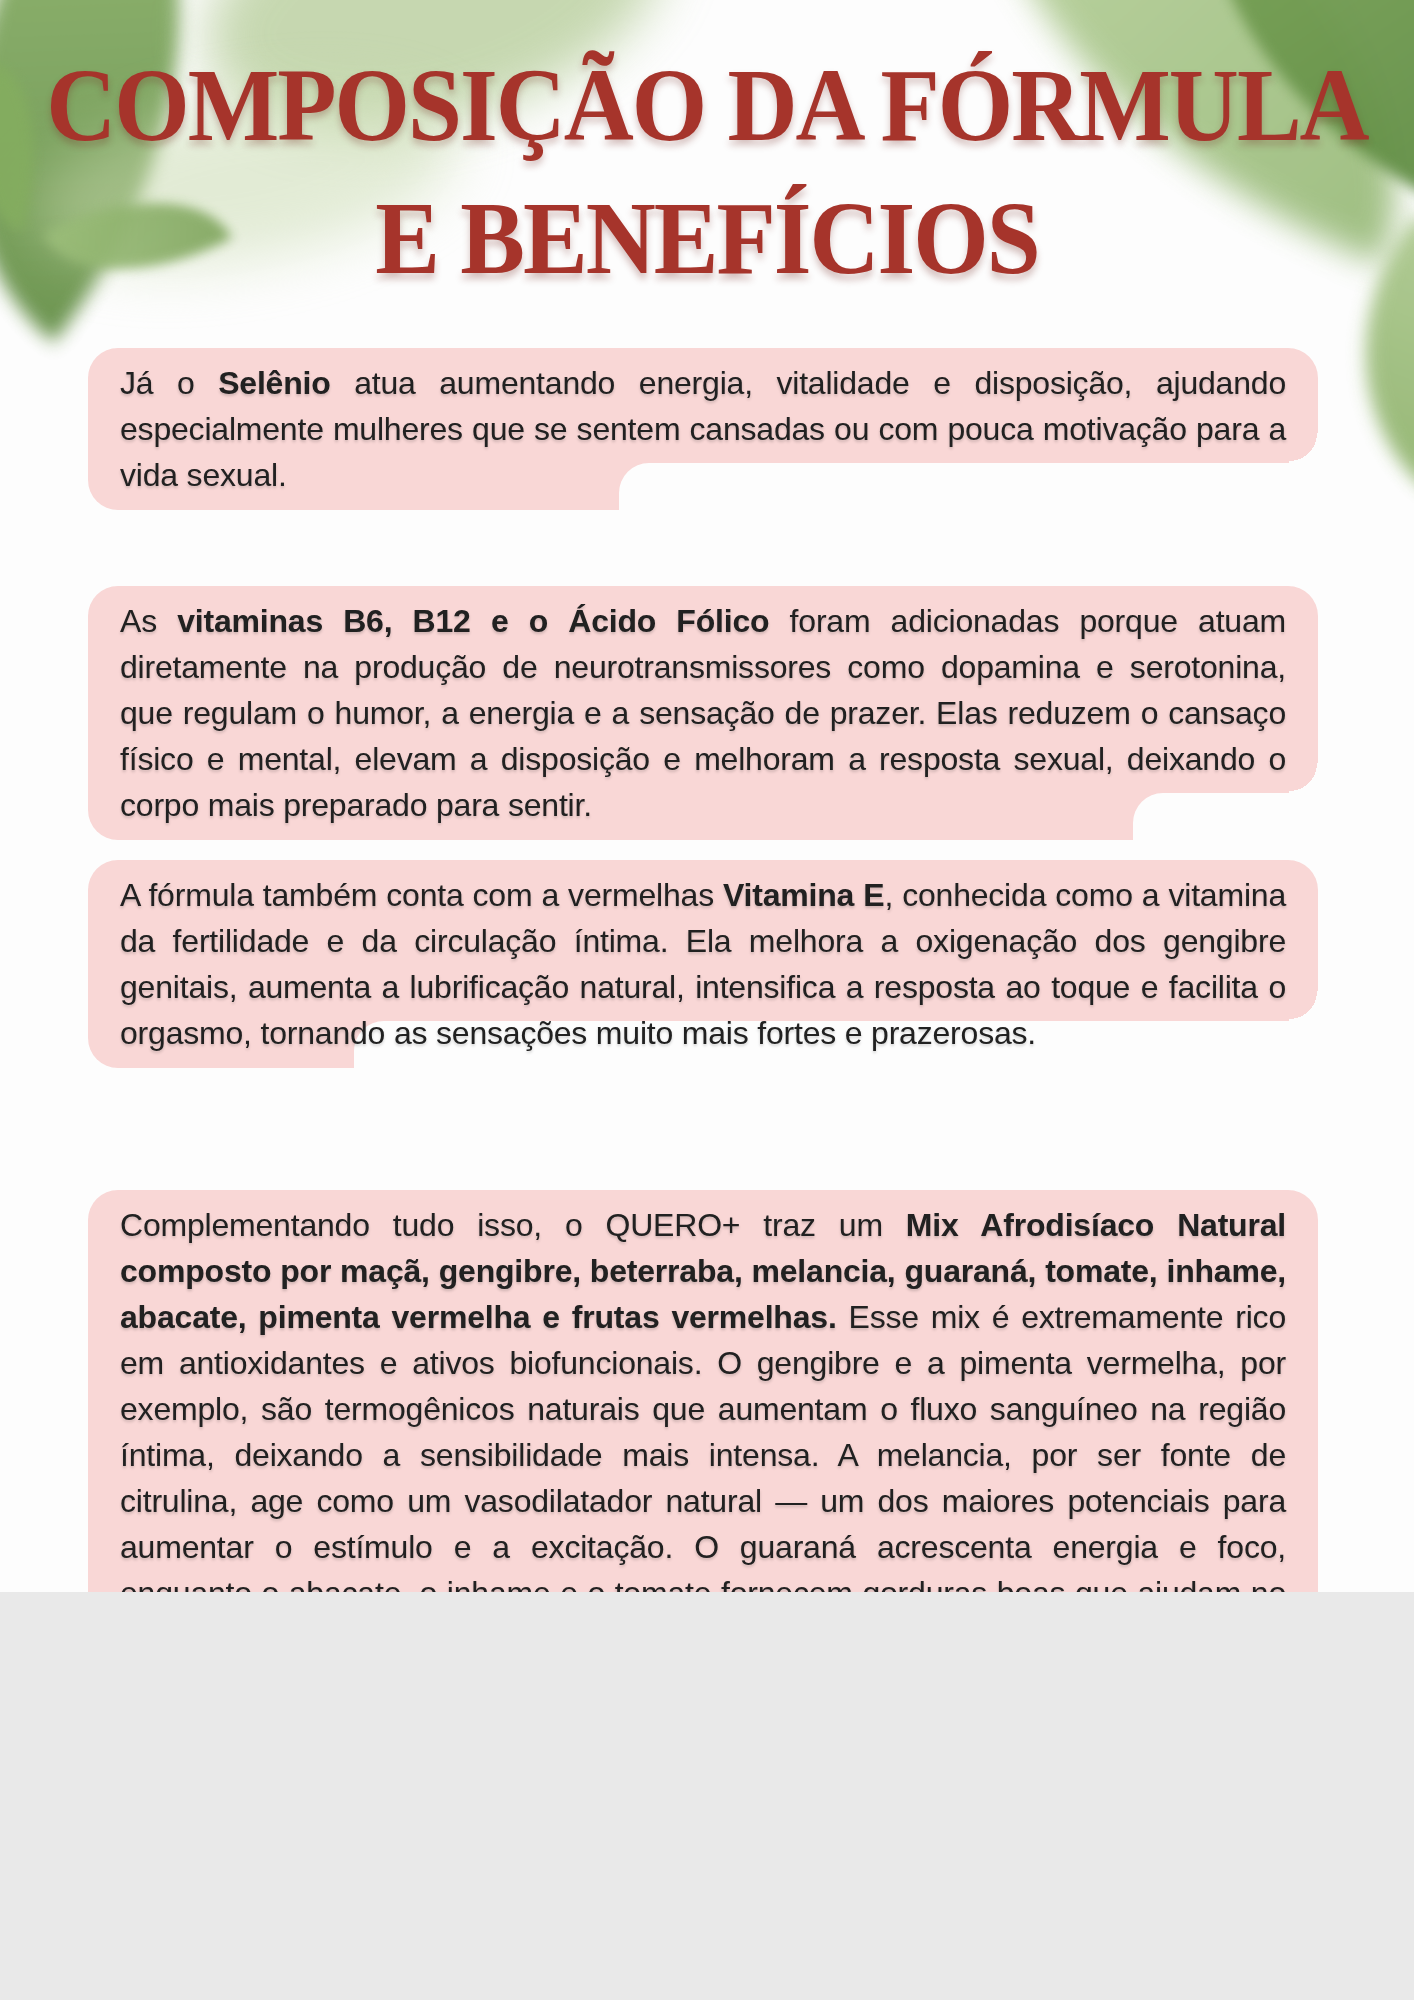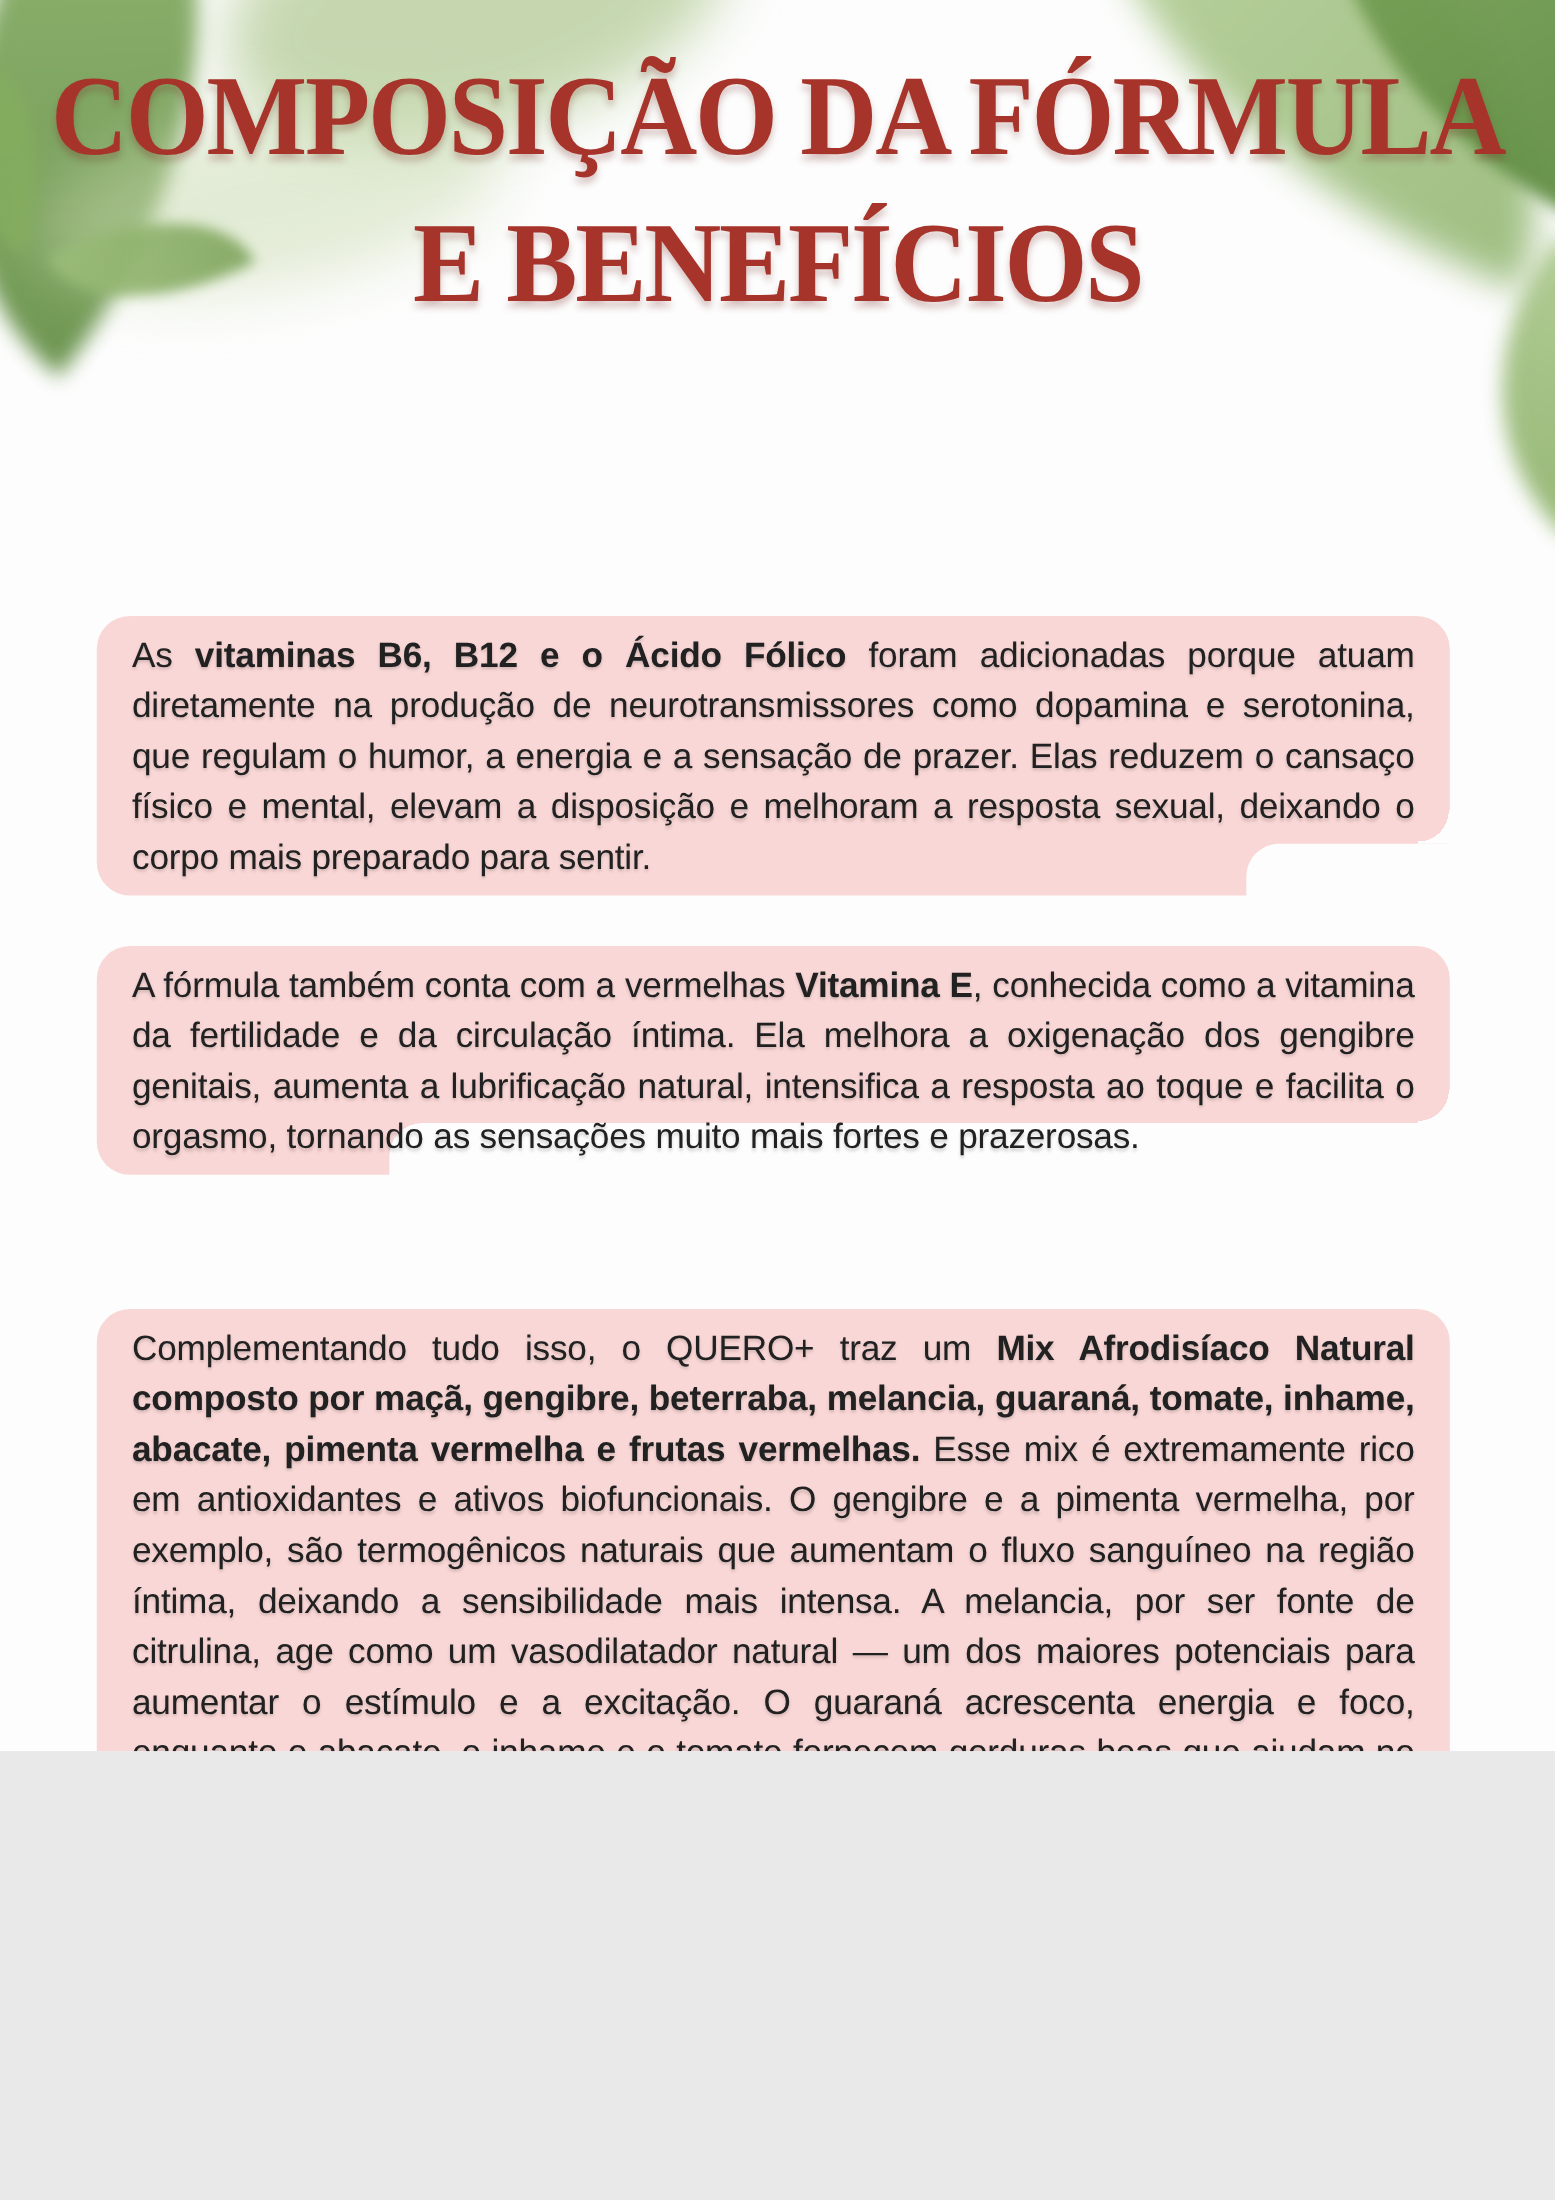--- a/index.html
+++ b/index.html
@@ -65,21 +65,21 @@
     width:var(--nw);height:48px;background:var(--bg);
     border-top-left-radius:30px;z-index:1;
   }
   
   .bubble::before{
     content:"";position:absolute;right:-1px;bottom:47px;width:30px;height:30px;
     background:radial-gradient(circle at 0 0,var(--pink) 28px,var(--bg) 28px);
     z-index:1;
   }
   .b1{top:348px;--nw:700px;}
-  .b2{top:560px;--nw:186px;}
+  .b2{top:586px;--nw:186px;}
   .b3{top:860px;--nw:965px;}
   .b4{top:1190px;--nw:180px;}
 
   
   .handle{
     position:absolute;top:1732px;left:0;width:100%;text-align:center;
     font-weight:700;font-size:44px;letter-spacing:-1px;color:var(--handle-red);
     transform:scale(.84,1);transform-origin:center top;
     text-shadow:0 2px 3px rgba(0,0,0,.15);
   }
@@ -130,20 +130,23 @@
   <div class="leaf lf6"></div>
   <div class="leaf lf7"></div>
   <div class="leaf lf8"></div>
   <div class="leaf lf9"></div>
 
   <header class="title">
     <div>COMPOSIÇÃO DA FÓRMULA</div>
     <div>E BENEFÍCIOS</div>
   </header>
 
+  <section class="bubble b1">
+    <p><span>Já o </span><strong>Selênio</strong><span> atua aumentando energia, vitalidade e disposição, ajudando especialmente mulheres que se sentem cansadas ou com pouca motivação para a vida sexual.</span></p>
+  </section>
 
   <section class="bubble b2">
     <p><span>As </span><strong>vitaminas B6, B12 e o Ácido Fólico</strong><span> foram adicionadas porque atuam diretamente na produção de neurotransmissores como dopamina e serotonina, que regulam o humor, a energia e a sensação de prazer. Elas reduzem o cansaço físico e mental, elevam a disposição e melhoram a resposta sexual, deixando o corpo mais preparado para sentir.</span></p>
   </section>
 
   <section class="bubble b3">
     <p><span>A fórmula também conta com a vermelhas </span><strong>Vitamina E</strong><span>, conhecida como a vitamina da fertilidade e da circulação íntima. Ela melhora a oxigenação dos gengibre genitais, aumenta a lubrificação natural, intensifica a resposta ao toque e facilita o orgasmo, tornando as sensações muito mais fortes e prazerosas.</span></p>
   </section>
 
   <section class="bubble b4">

